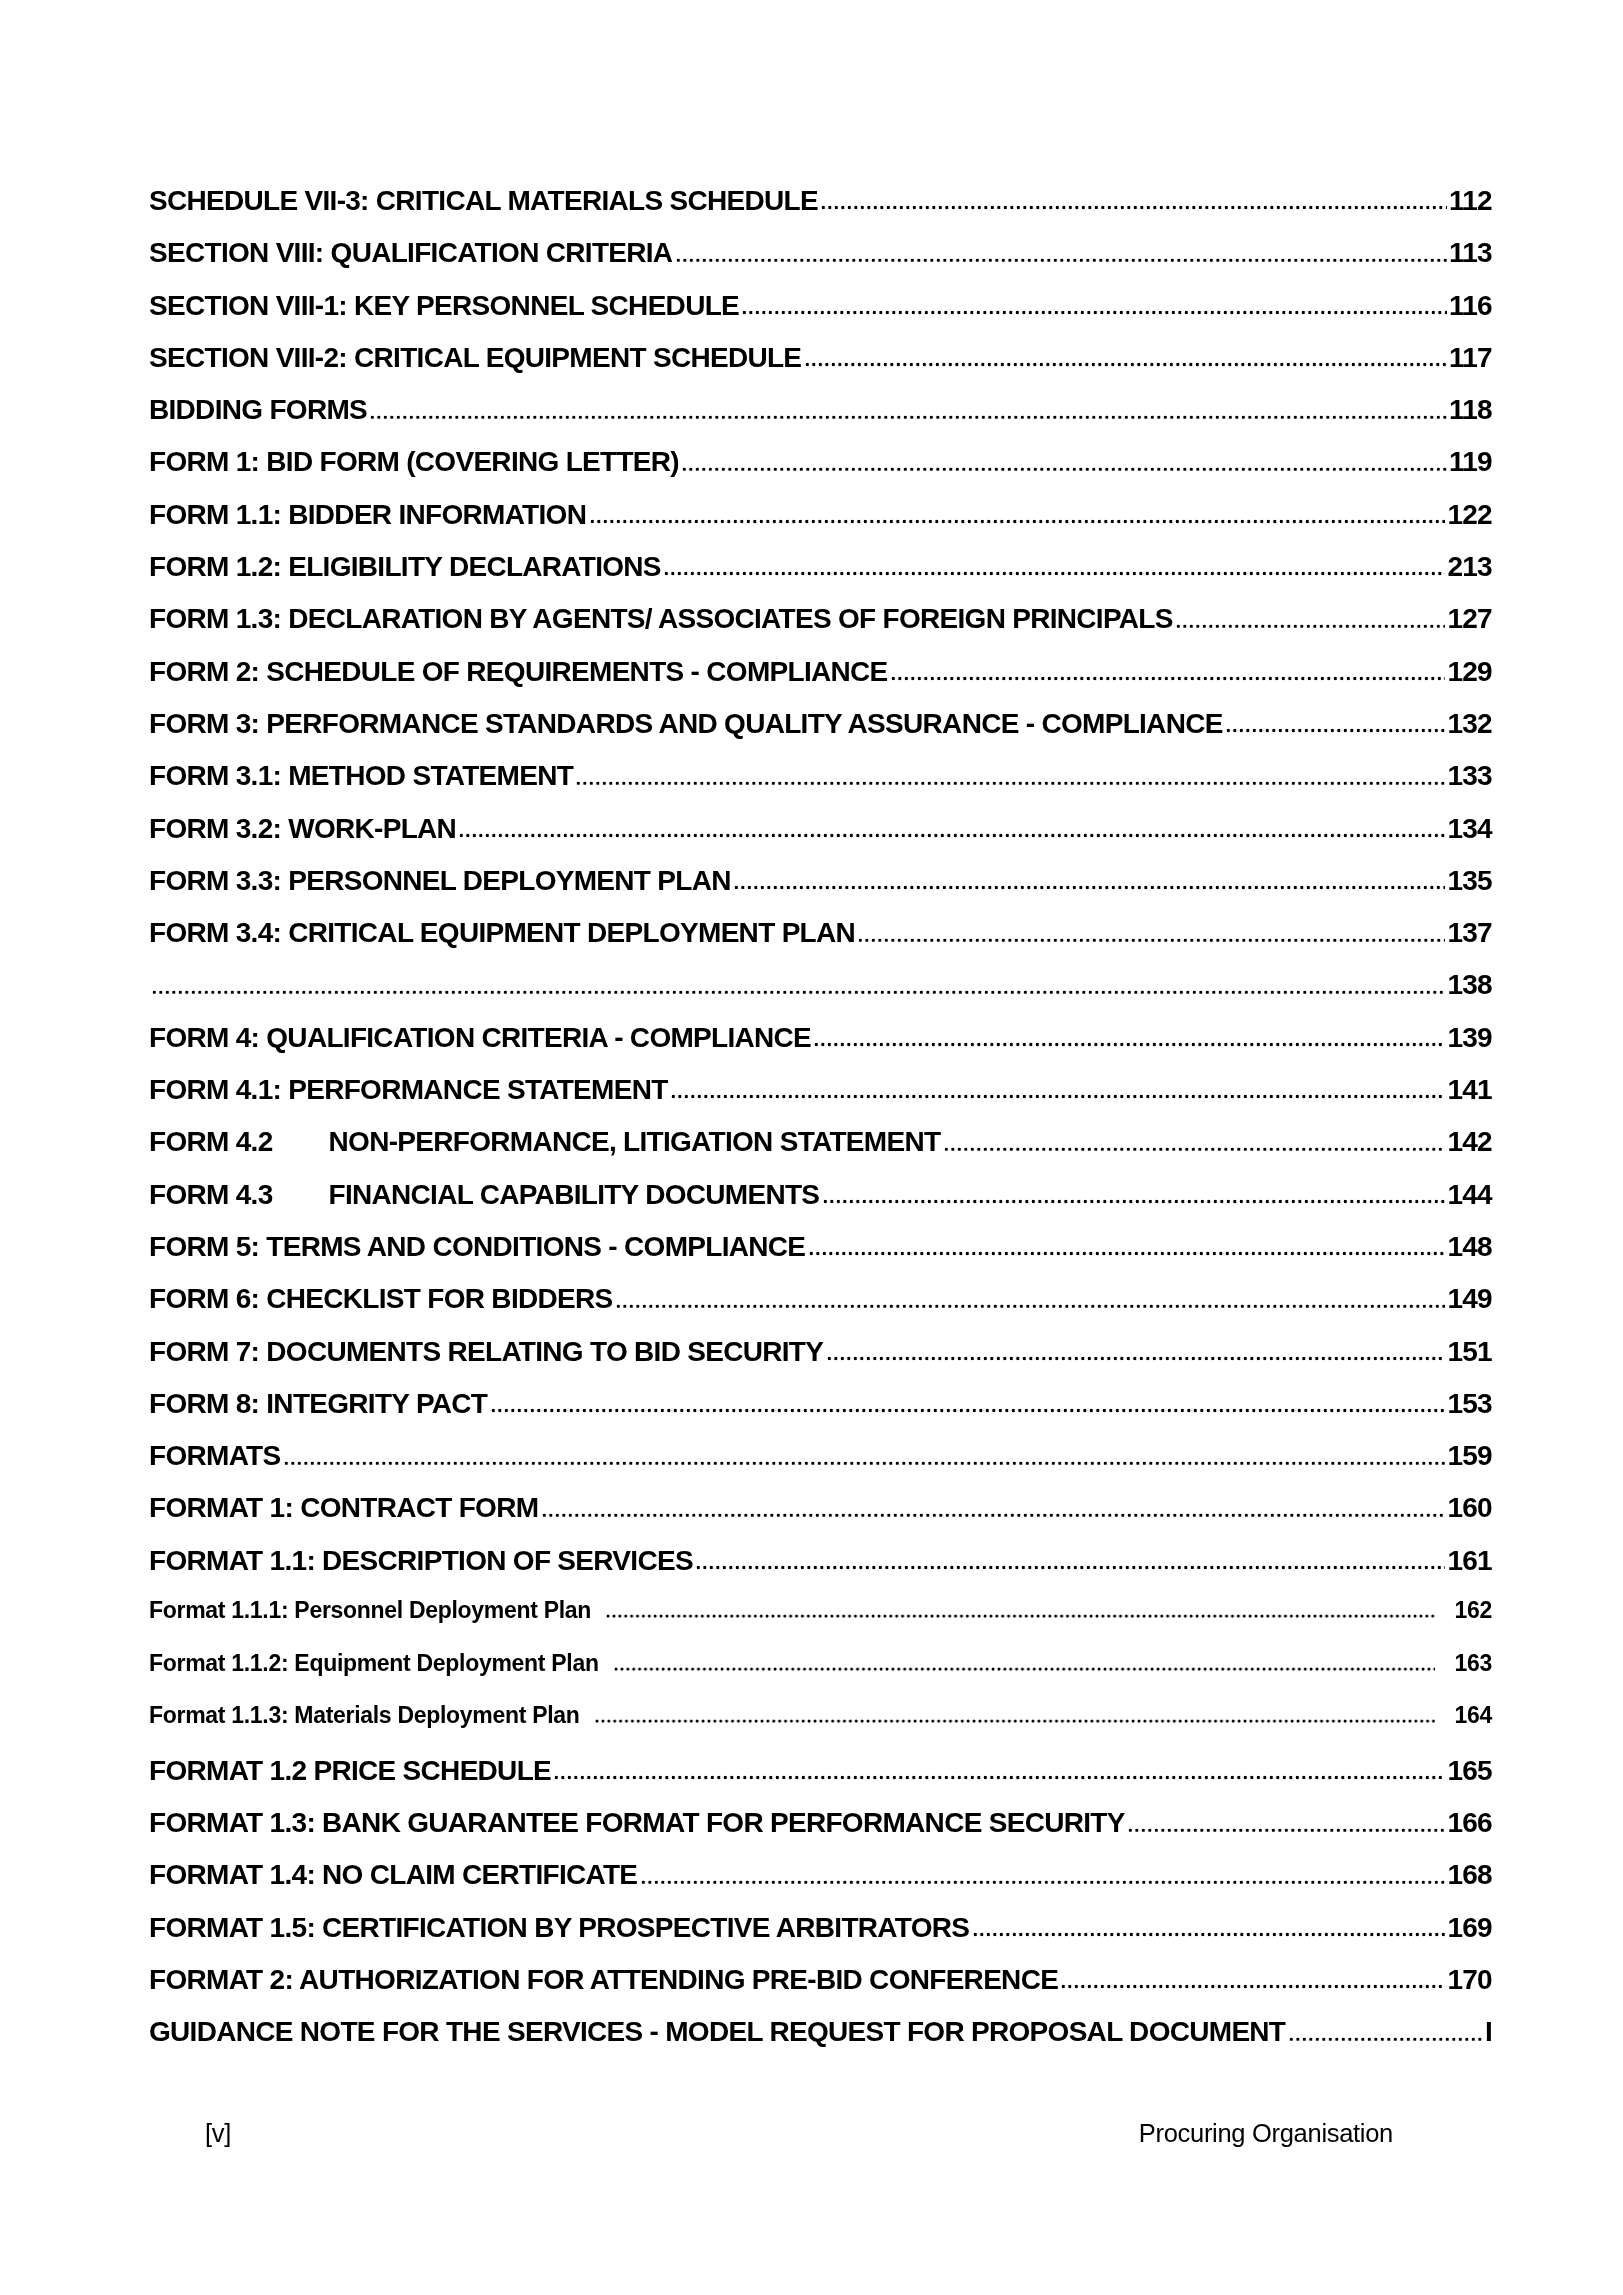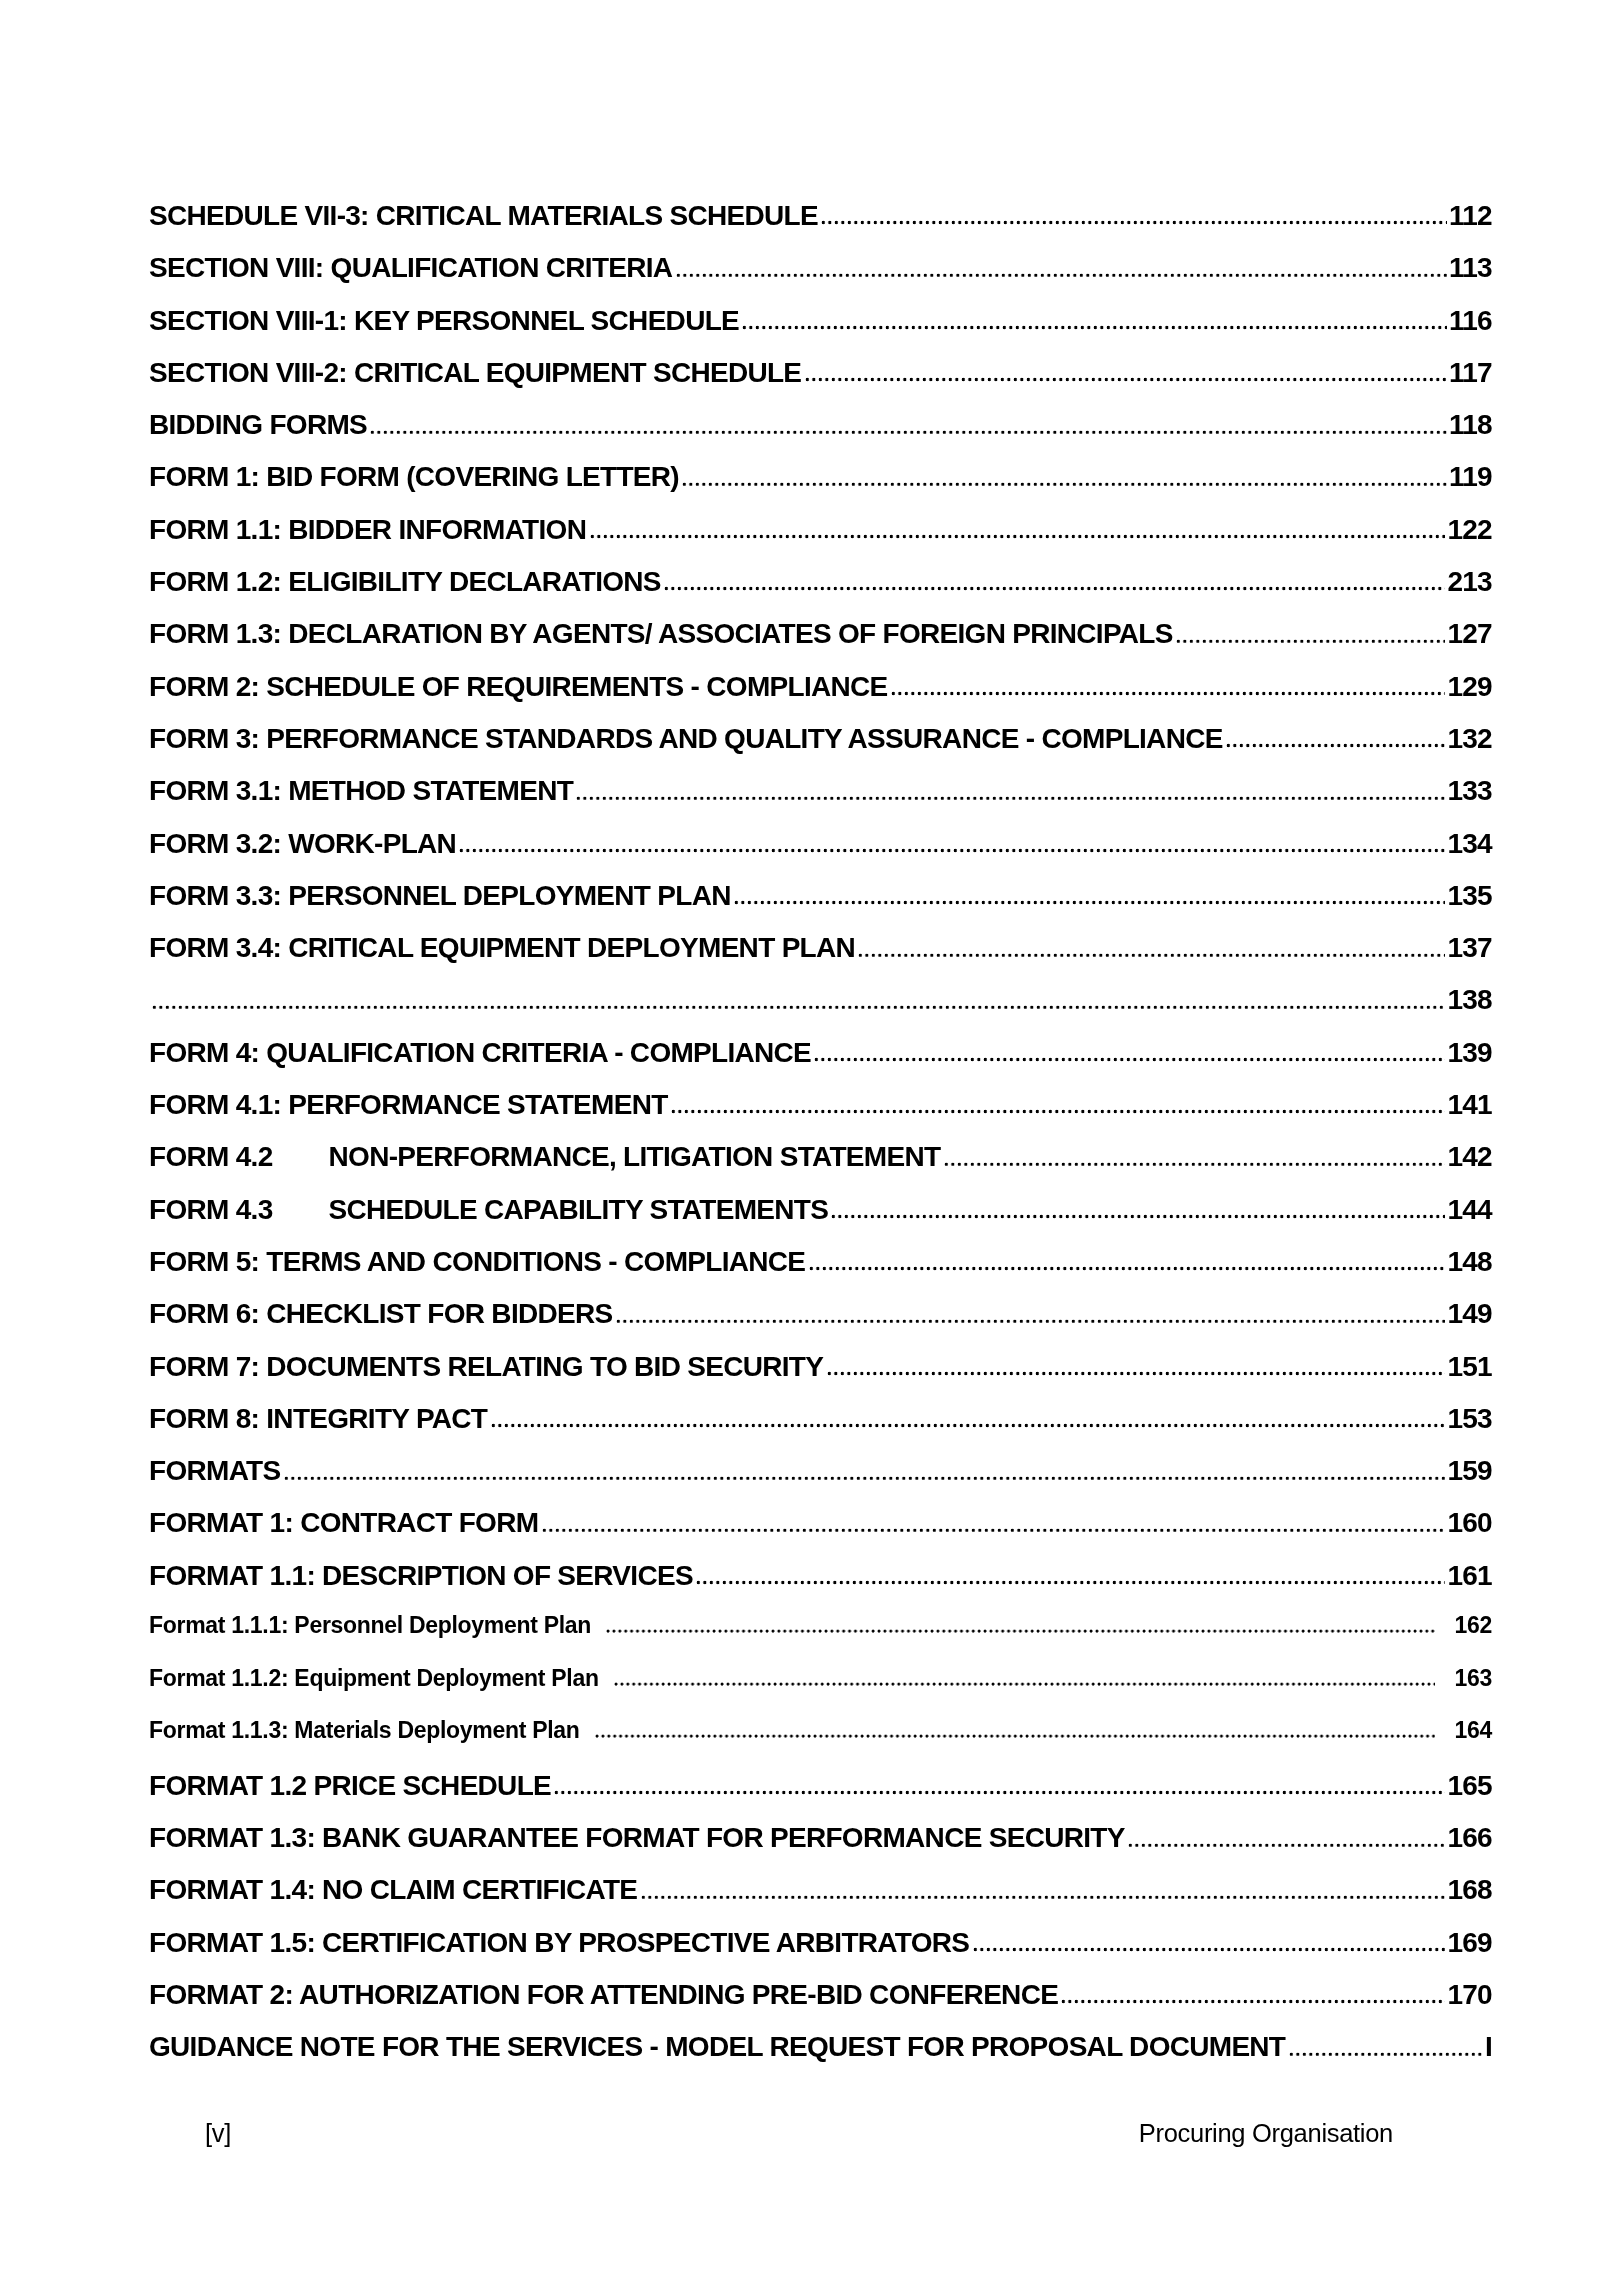--- a/index.html
+++ b/index.html
@@ -12,21 +12,21 @@
     width: 1623px;
     height: 2295px;
     background: #ffffff;
     font-family: "Liberation Sans", sans-serif;
     color: #000000;
     overflow: hidden;
   }
   .toc {
     position: absolute;
     left: 149px;
-    top: 199px;
+    top: 184px;
     width: 1343px;
   }
   .toc-row {
     display: flex;
     align-items: baseline;
     white-space: nowrap;
   }
   .toc-row.large {
     font-size: 28px;
     line-height: 34px;
@@ -176,21 +176,21 @@
       <div class="toc-row large">
         <span class="toc-title">FORM 4.2</span>
         <span class="tab-gap"></span>
         <span class="toc-title">NON-PERFORMANCE, LITIGATION STATEMENT</span>
         <span class="leader"></span>
         <span class="toc-page">142</span>
       </div>
       <div class="toc-row large">
         <span class="toc-title">FORM 4.3</span>
         <span class="tab-gap"></span>
-        <span class="toc-title">SCHEDULE CAPABILITY STATEMENTS</span>
+        <span class="toc-title">FINANCIAL CAPABILITY DOCUMENTS</span>
         <span class="leader"></span>
         <span class="toc-page">144</span>
       </div>
       <div class="toc-row large">
         <span class="toc-title">FORM 5: TERMS AND CONDITIONS - COMPLIANCE</span>
         <span class="leader"></span>
         <span class="toc-page">148</span>
       </div>
       <div class="toc-row large">
         <span class="toc-title">FORM 6: CHECKLIST FOR BIDDERS</span>

